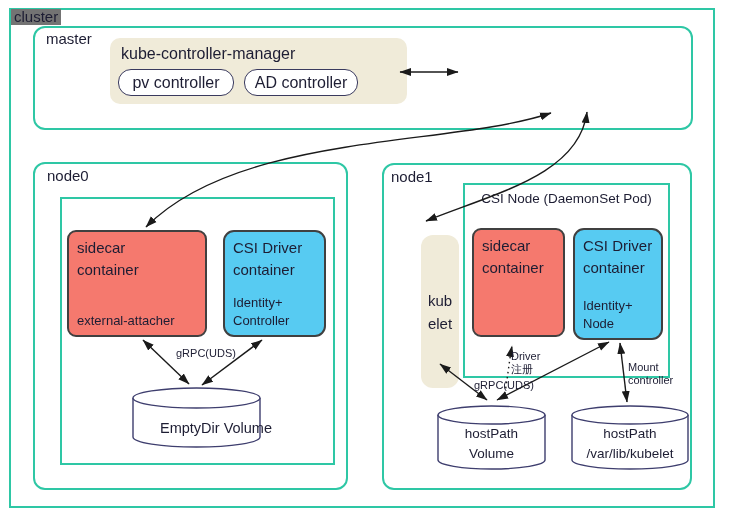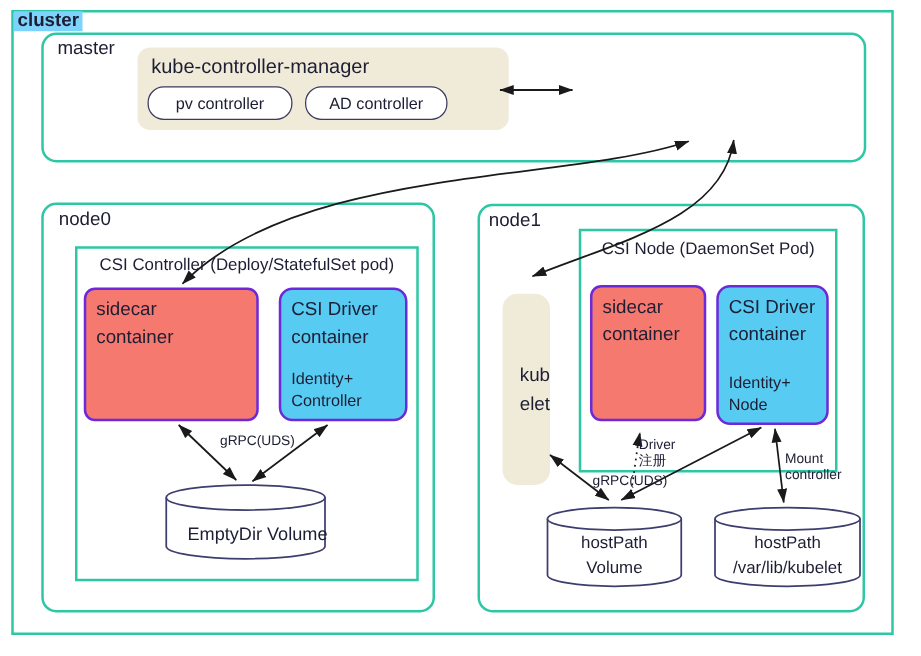--- a/index.html
+++ b/index.html
@@ -7,35 +7,35 @@
     --ink:#1a1a1a; --text:#1d1d33; --cyl:#3e3e6e;
   }
   html,body{margin:0;padding:0;background:#fff;}
   .canvas{position:relative;width:737px;height:525px;background:#fff;overflow:hidden;
           font-family:"Liberation Sans",sans-serif;color:var(--text);}
   .abs{position:absolute;box-sizing:border-box;}
   .teal{border:2px solid var(--teal);background:transparent;}
   .rnd{border-radius:12px;}
   .beigefill{background:var(--beige);border-radius:10px;border:none;}
   .lbl{position:absolute;font-size:15px;line-height:16px;white-space:nowrap;z-index:2;}
-  .cluster-lbl{background:#7dd3fc;padding:0 3px;font-weight:bold;}
+  .cluster-lbl{background:#737373;padding:0 3px;}
   .boxtitle{position:absolute;font-size:13.5px;text-align:center;white-space:nowrap;z-index:2;}
-  .cbox{border:2px solid #6d28d9;border-radius:9px;display:flex;flex-direction:column;
+  .cbox{border:2px solid #404040;border-radius:9px;display:flex;flex-direction:column;
         padding:5px 8px;z-index:2;}
   .redbox{background:var(--red);}
   .bluebox{background:var(--blue);border-radius:11px;}
   .cbox .t{font-size:15px;line-height:22px;white-space:nowrap;}
   .subwrap{margin-top:auto;}
   .cbox .s{font-size:13px;line-height:18px;white-space:nowrap;}
   .kcm-title{margin:7px 0 0 11px;font-size:16px;line-height:18px;}
   .pill{position:absolute;background:#fff;border:1.5px solid #3a3a5e;border-radius:13px;
-        display:flex;align-items:center;justify-content:center;font-size:13px;}
+        display:flex;align-items:center;justify-content:center;font-size:16px;}
   .apiserver{display:flex;align-items:center;justify-content:center;font-size:16px;}
-  .kubelet{display:flex;flex-direction:column;align-items:flex-end;justify-content:center;
-           font-size:15px;line-height:23px;z-index:2;}
+  .kubelet{display:flex;flex-direction:column;align-items:center;justify-content:center;
+           font-size:15px;line-height:23px;z-index:2;margin-left:19px;}
   .overlay{position:absolute;left:0;top:0;width:737px;height:525px;z-index:5;pointer-events:none;}
   .arrow{stroke:var(--ink);stroke-width:1.4;fill:none;}
   .arrow.thick{stroke-width:1.7;}
   .arrow.dotted{stroke-dasharray:1.5 3.5;}
   .cylshape{fill:#fff;stroke:var(--cyl);stroke-width:1.4;}
   .small-lbl{position:absolute;font-size:11px;line-height:13px;white-space:nowrap;z-index:6;}
   .cyl-lbl{position:absolute;text-align:center;font-size:13.5px;line-height:20px;z-index:6;}
   .emptydir-lbl{font-size:14.5px;}
 </style>
 </head>
@@ -53,26 +53,26 @@
     <div class="kcm-title">kube-controller-manager</div>
     <div class="pill" style="left:8px;top:31px;width:114px;height:25px;">pv controller</div>
     <div class="pill" style="left:134px;top:31px;width:112px;height:25px;text-align:right;">AD controller</div>
   </div>
 
 
   <div class="abs teal rnd" style="left:33px;top:162px;width:315px;height:328px;"></div>
   <div class="lbl" style="left:47px;top:168px;">node0</div>
 
   <div class="abs teal" style="left:60px;top:197px;width:275px;height:268px;"></div>
-  <div class="boxtitle" style="left:60px;top:204px;width:275px;">CSI Controller (Deploy/StatefulSet pod)</div>
 
   <div class="abs cbox redbox" style="left:67px;top:230px;width:140px;height:107px;">
     <div class="t">sidecar</div>
     <div class="t">container</div>
     <div class="subwrap">
+      <div class="s">external-attacher</div>
     </div>
   </div>
 
   <div class="abs cbox bluebox" style="left:223px;top:230px;width:103px;height:107px;">
     <div class="t">CSI Driver</div>
     <div class="t">container</div>
     <div class="subwrap">
       <div class="s">Identity+</div>
       <div class="s">Controller</div>
     </div>
@@ -128,21 +128,21 @@
     <path class="arrow" d="M587,112 C579,175 495,193 426,221" marker-start="url(#ah)" marker-end="url(#ah)"></path>
     <path class="arrow" d="M143,340 L189,384" marker-start="url(#ah)" marker-end="url(#ah)"></path>
     <path class="arrow" d="M262,340 L202,385" marker-start="url(#ah)" marker-end="url(#ah)"></path>
     <path class="arrow" d="M440,364 L487,400" marker-start="url(#ah)" marker-end="url(#ah)"></path>
     <path class="arrow" d="M497,400 L609,342" marker-start="url(#ah)" marker-end="url(#ah)"></path>
     <path class="arrow" d="M620,343 L627,402" marker-start="url(#ah)" marker-end="url(#ah)"></path>
     <path class="arrow dotted" d="M504,398 C507,383 509,362 512,346" marker-end="url(#ah)"></path>
   </svg>
 
   <div class="small-lbl" style="left:176px;top:347px;">gRPC(UDS)</div>
-  <div class="cyl-lbl emptydir-lbl" style="left:133px;top:418px;width:146px;">EmptyDir Volume</div>
+  <div class="cyl-lbl emptydir-lbl" style="left:143px;top:418px;width:146px;">EmptyDir Volume</div>
 
   <div class="small-lbl" style="left:465px;top:350px;padding-left:46px;">
     <div>Driver</div>
     <div>注册</div>
   </div>
   <div class="small-lbl" style="left:474px;top:379px;">gRPC(UDS)</div>
   <div class="small-lbl" style="left:628px;top:361px;">
     <div>Mount</div>
     <div>controller</div>
   </div>

